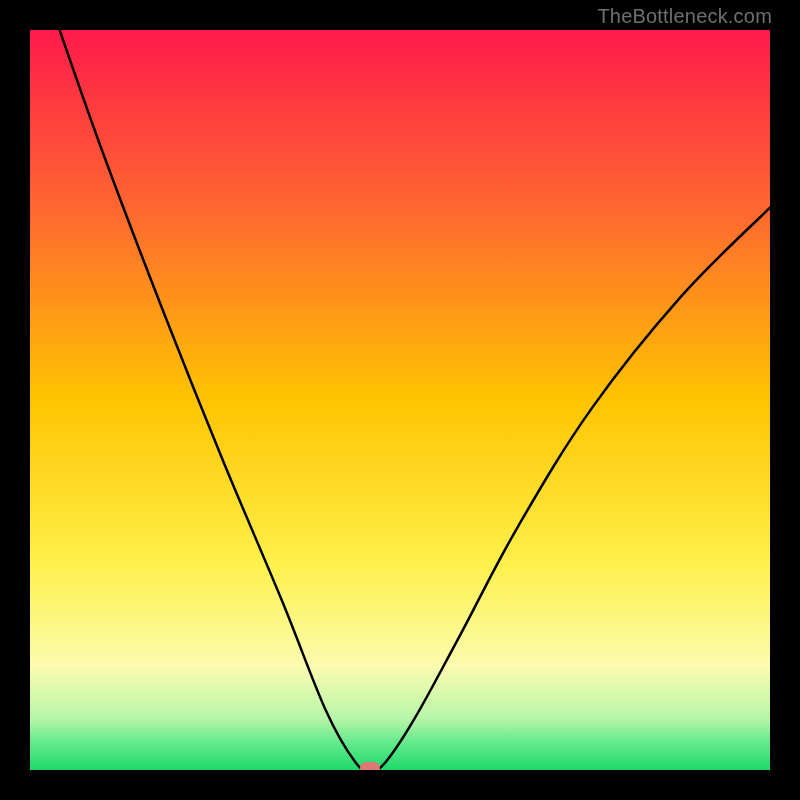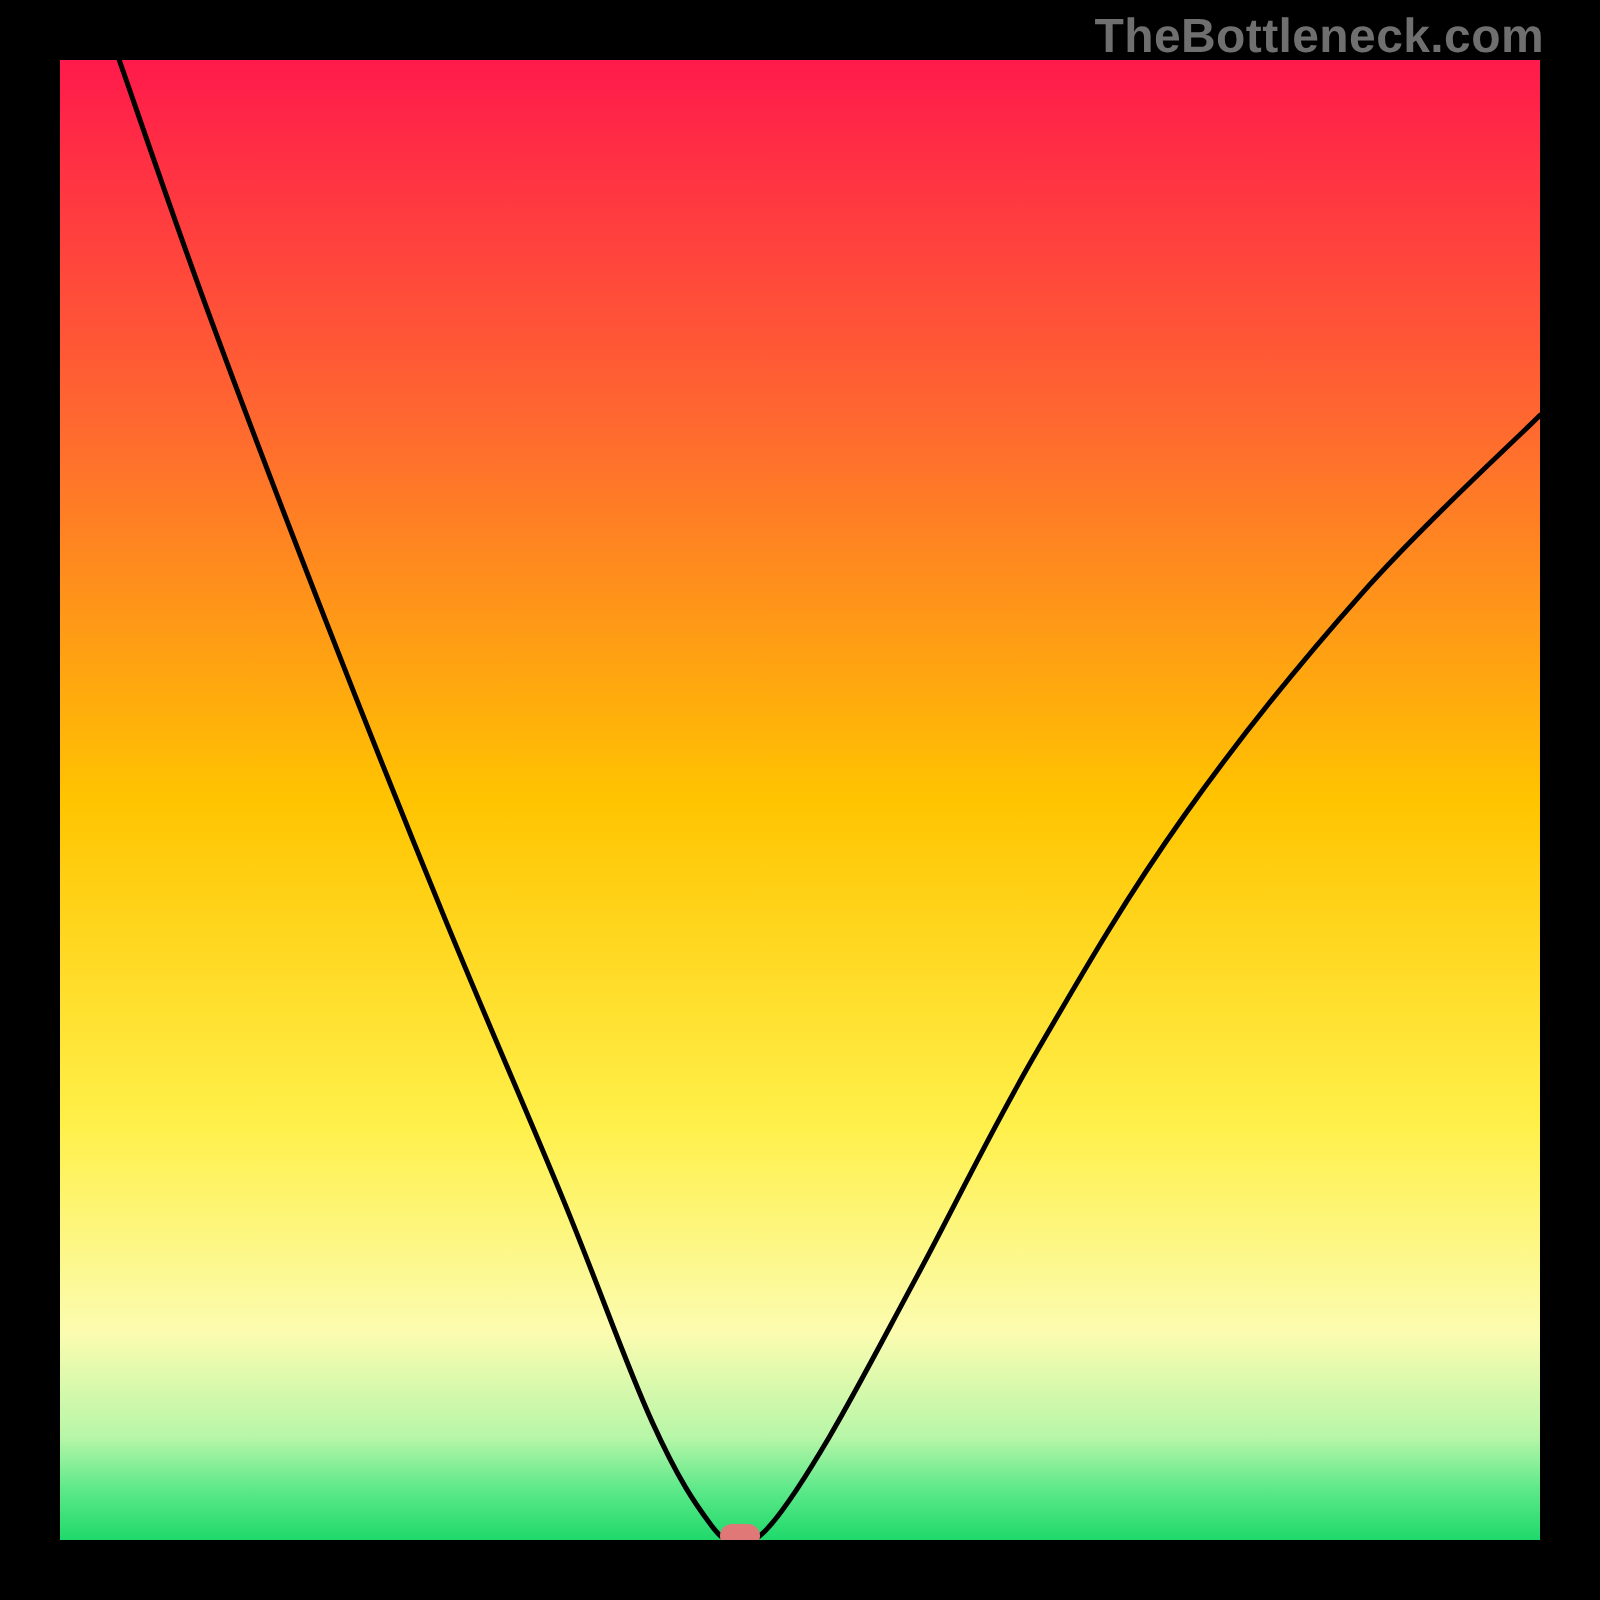--- a/index.html
+++ b/index.html
@@ -30,22 +30,22 @@
   .plot-svg {
     width: 740px;
     height: 740px;
     display: block;
   }
   .watermark {
     position: absolute;
     top: 5px;
     right: 28px;
     color: #6f6f6f;
-    font-size: 24px;
-    font-weight: 700;
+    font-size: 20px;
+    font-weight: 400;
     letter-spacing: 0.2px;
   }
   .marker {
     position: absolute;
     width: 20px;
     height: 12px;
     border-radius: 6px;
     background: #e17878;
   }
 </style>

